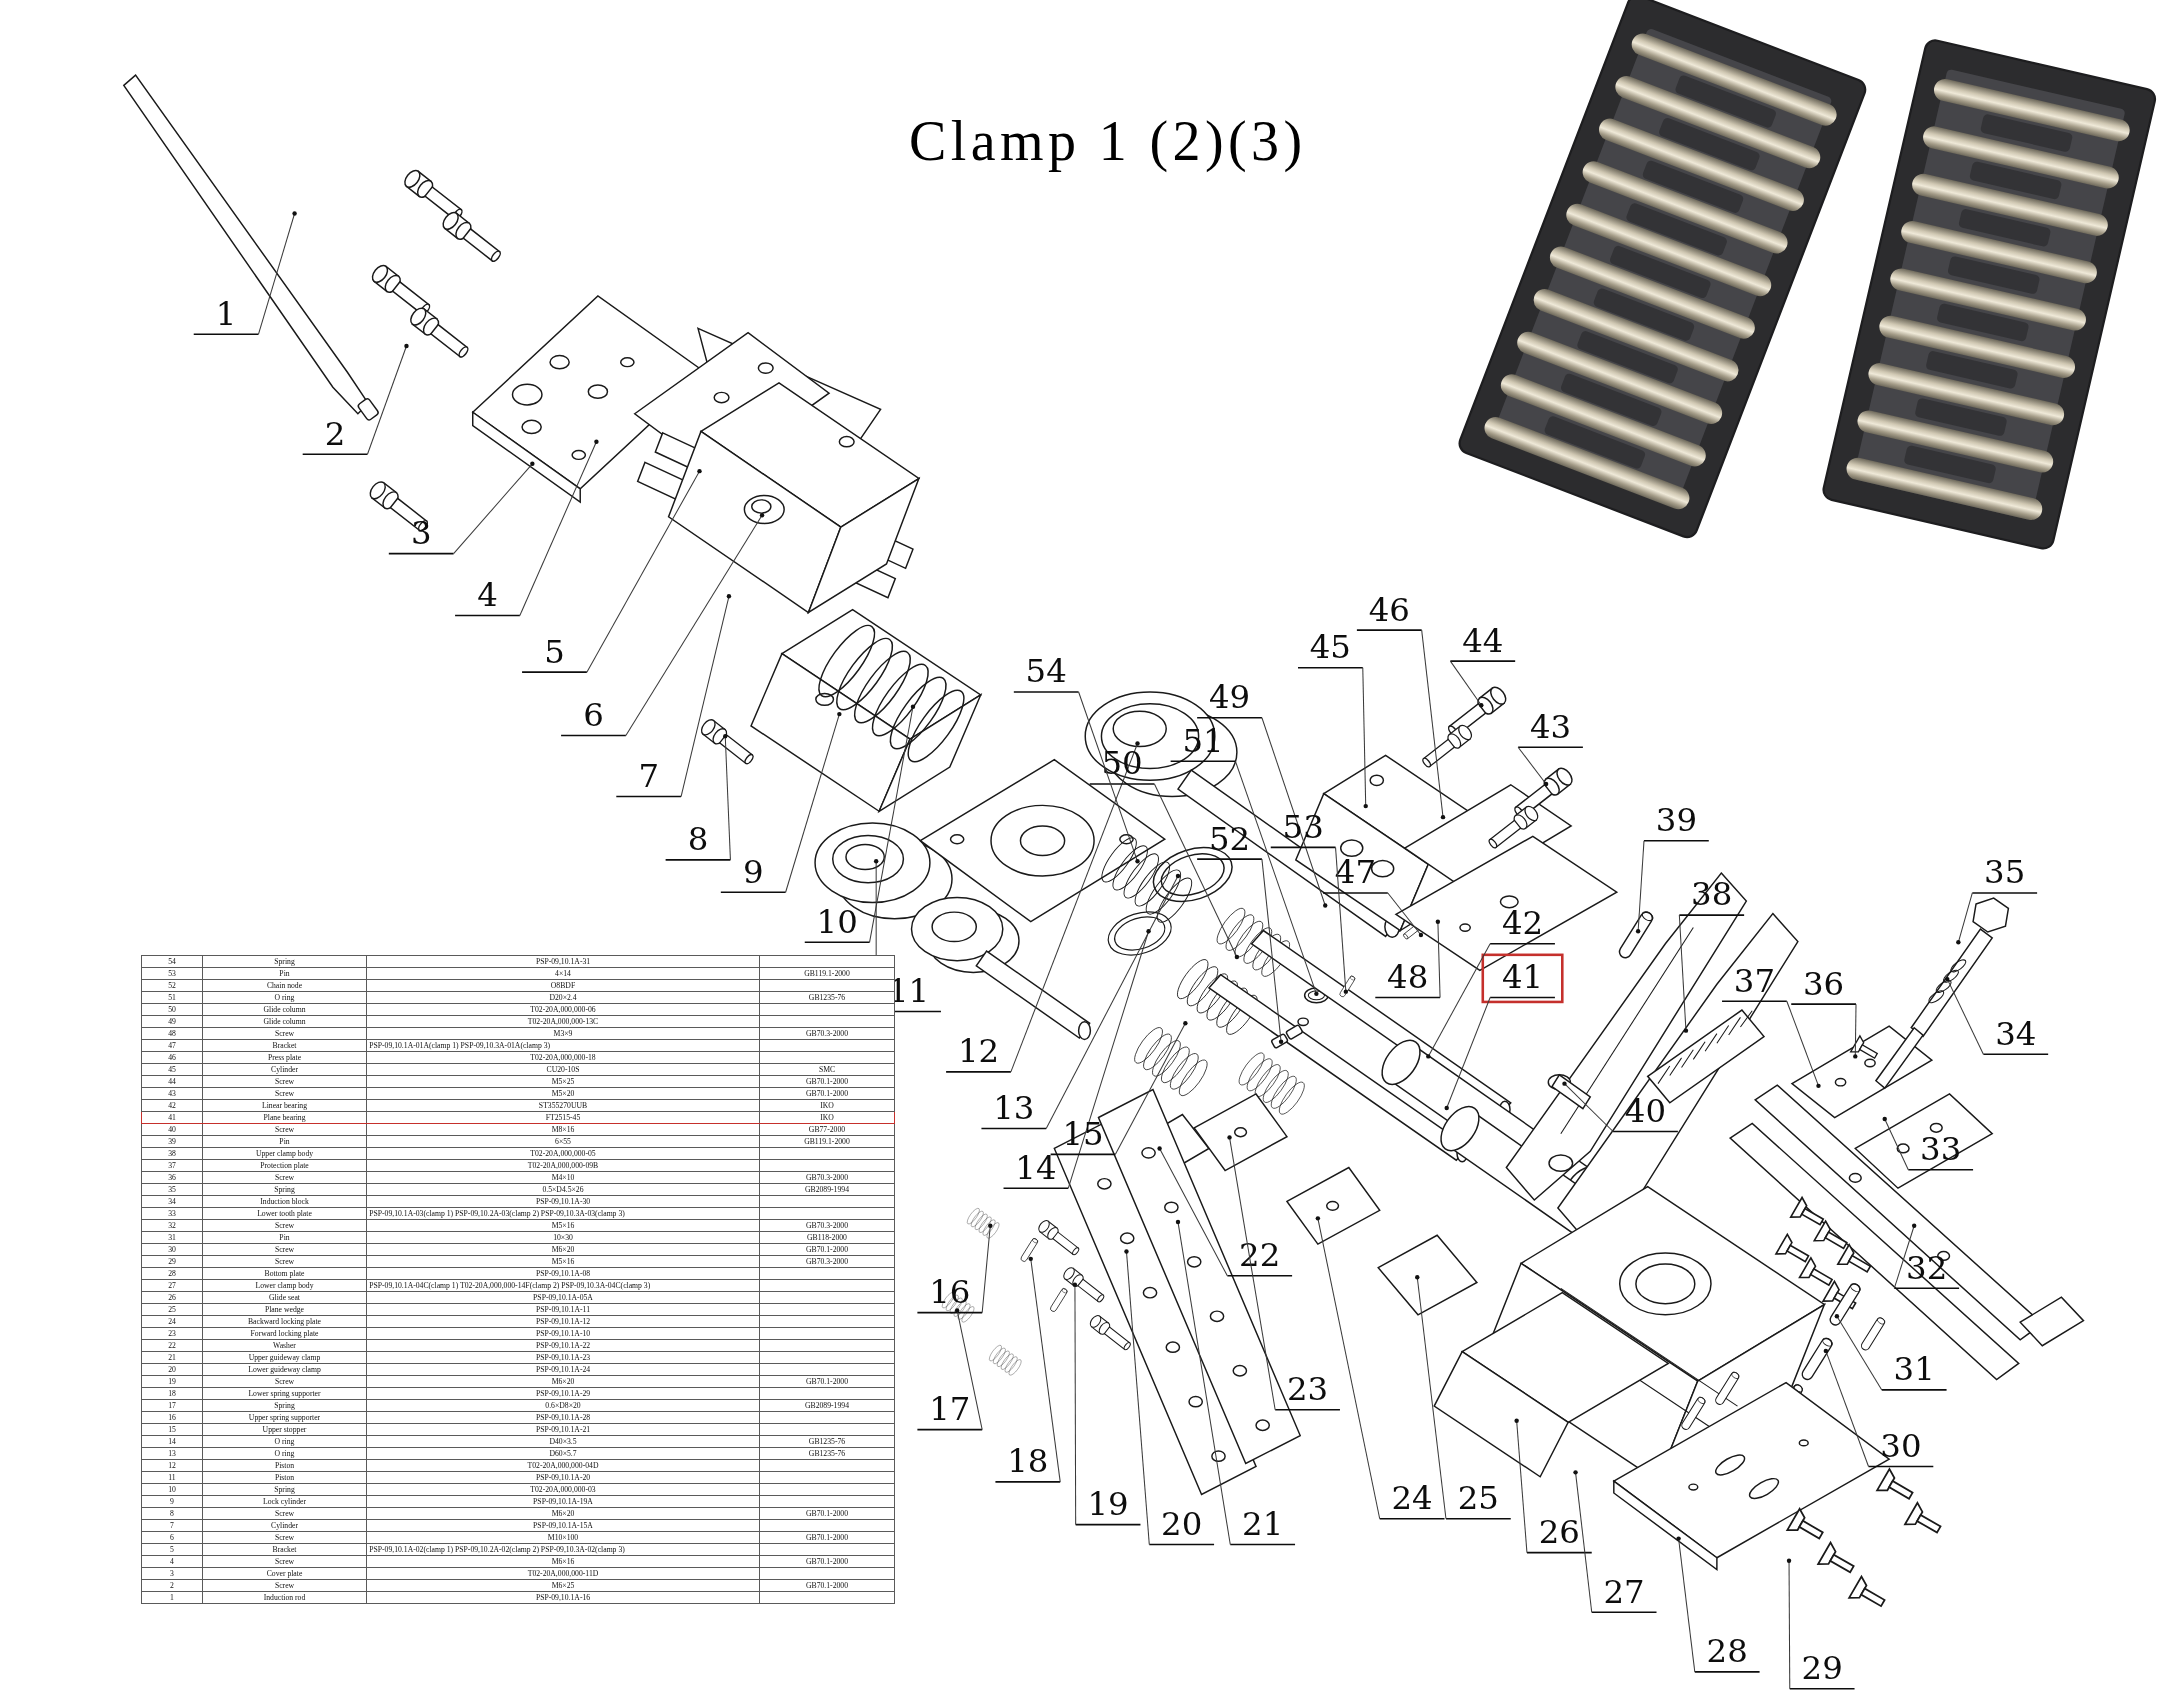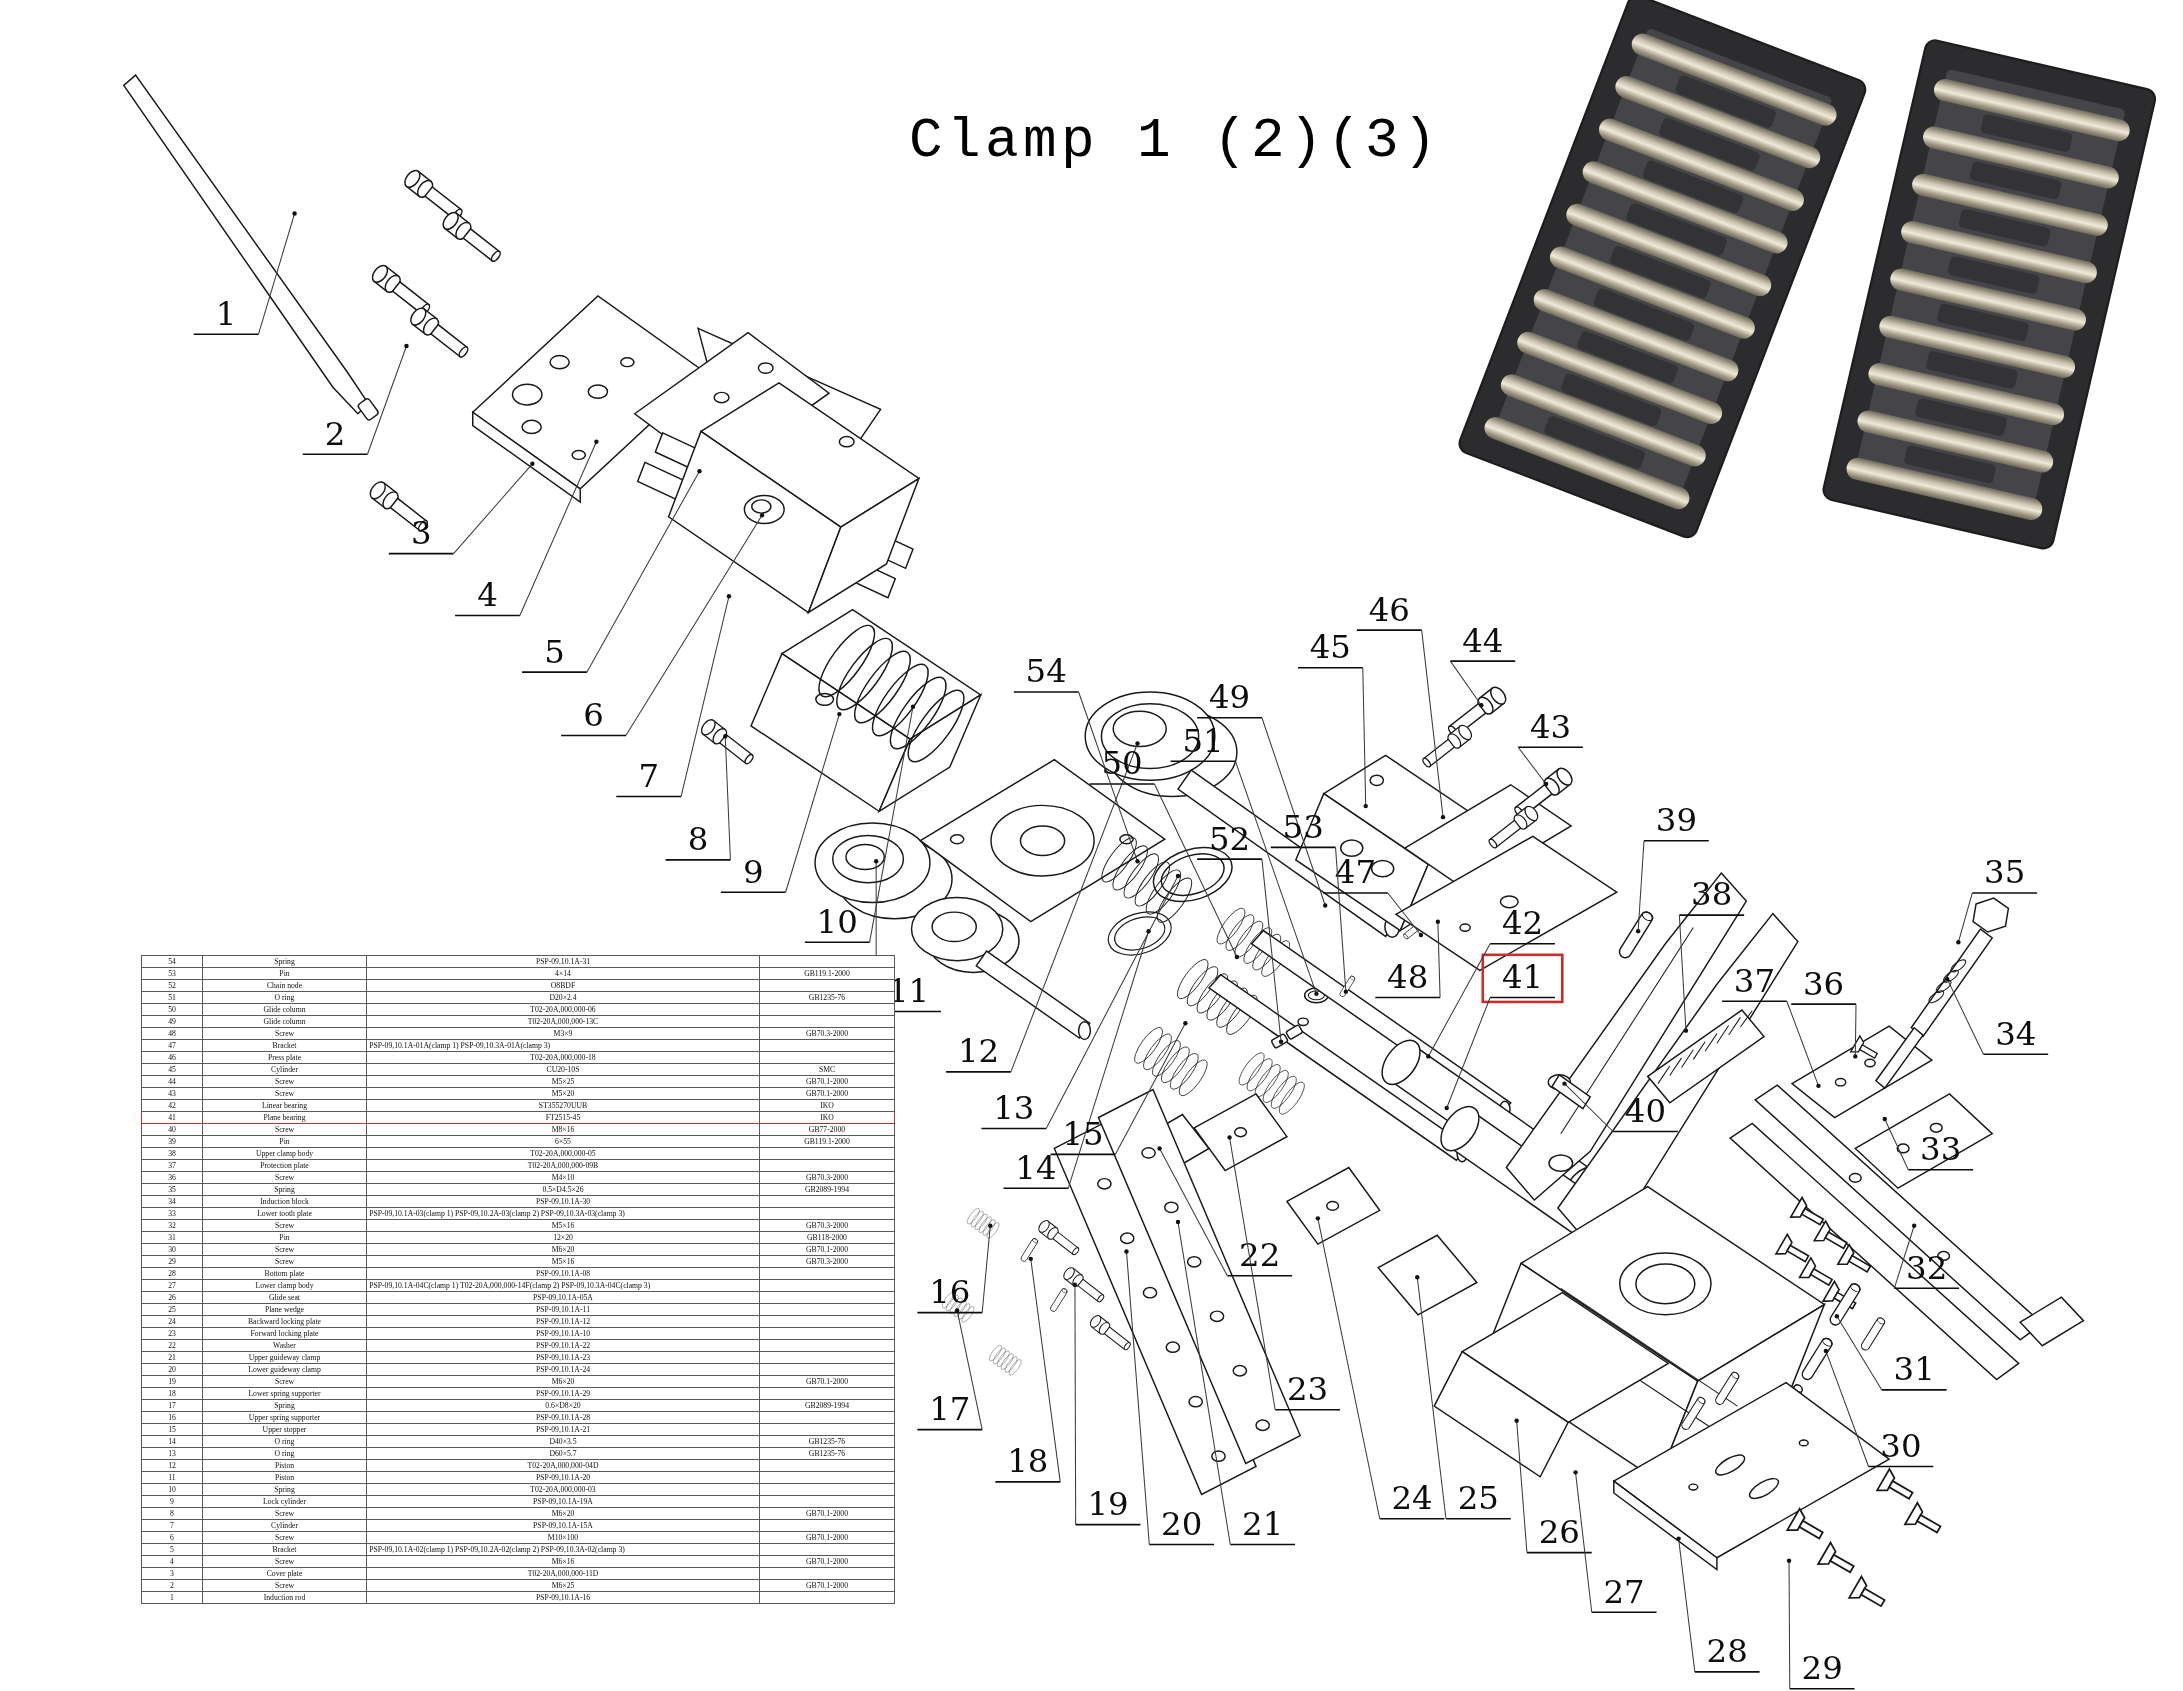--- a/index.html
+++ b/index.html
@@ -1,19 +1,19 @@
 <!DOCTYPE html>
 <html style="font-size:11.8px"><head>
 <meta charset="utf-8">
 <style>
   html,body{margin:0;padding:0;background:#f0f0f0;}
   #canvas{position:relative;width:2183px;height:1691px;background:#ffffff;overflow:hidden;
           font-family:"DejaVu Serif",serif;}
   #page-title{position:absolute;left:909px;top:109px;font-size:56px;letter-spacing:4.4px;
-          color:#000;white-space:nowrap;font-family:Liberation Mono, monospace;}
+          color:#000;white-space:nowrap;font-family:Liberation Serif, serif;}
   svg{position:absolute;left:0;top:0;}
   .ln{stroke:#1a1a1a;stroke-width:2;fill:none;}
   .wh{fill:#ffffff;}
   .thin{stroke-width:1.4;}
   .callout-num{font:44px "DejaVu Serif",serif;text-anchor:middle;fill:#0d0d0d;}
   .callout-ul{stroke:#0d0d0d;stroke-width:2.2;}
   .callout-ld{stroke:#3a3a3a;stroke-width:1.4;}
   .callout-dot{fill:#111;}
   .callout-hl{fill:none;stroke:#c5302c;stroke-width:3.5;}
   #parts-table{position:absolute;left:141px;top:955px;width:753px;border-collapse:collapse;
@@ -877,21 +877,21 @@
         </tr>
         <tr>
           <td>32</td>
           <td>Screw</td>
           <td>M5×16</td>
           <td>GB70.3-2000</td>
         </tr>
         <tr>
           <td>31</td>
           <td>Pin</td>
-          <td>12×20</td>
+          <td>10×30</td>
           <td>GB118-2000</td>
         </tr>
         <tr>
           <td>30</td>
           <td>Screw</td>
           <td>M6×20</td>
           <td>GB70.1-2000</td>
         </tr>
         <tr>
           <td>29</td>

